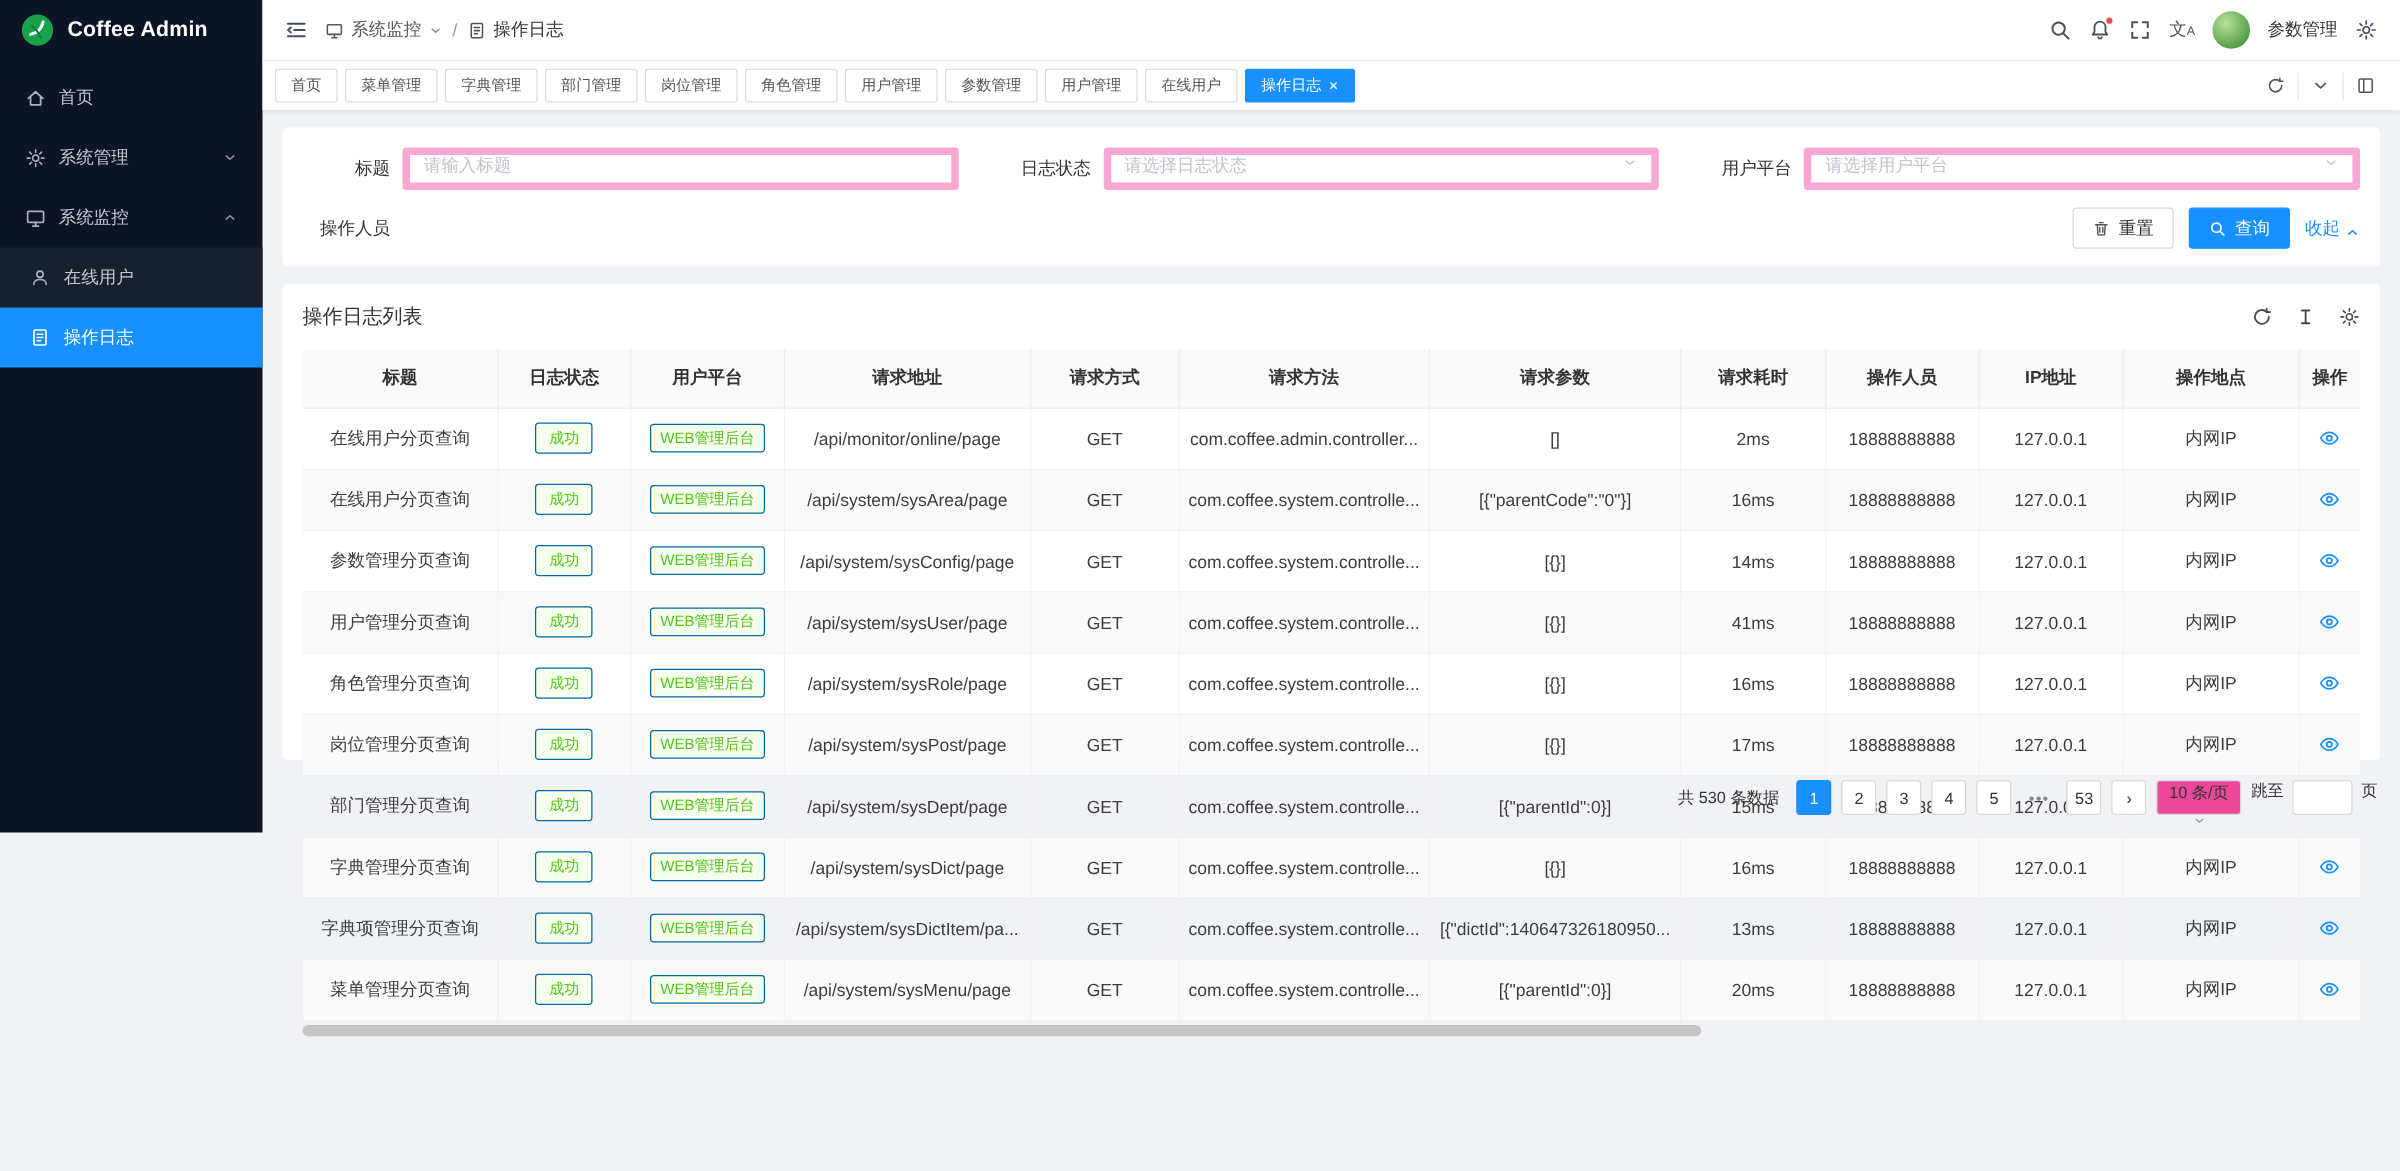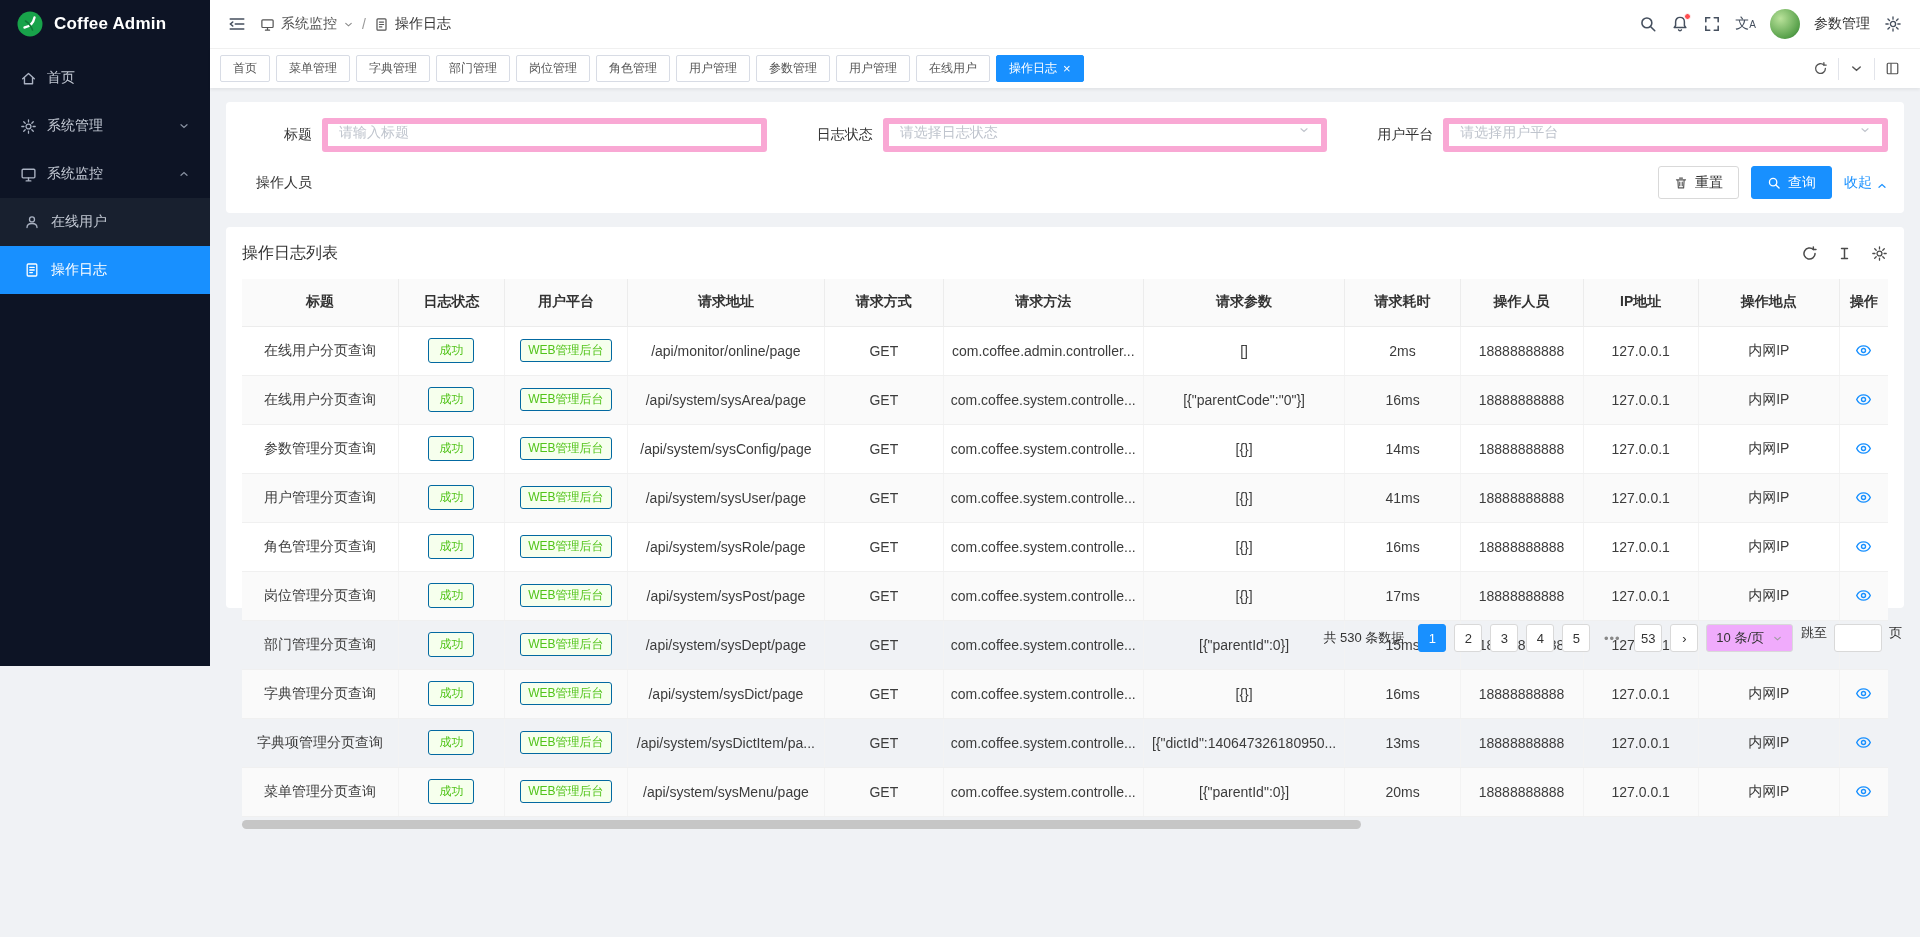--- a/index.html
+++ b/index.html
@@ -89,21 +89,21 @@
   .hscroll { margin-top:auto; height:16px; display:flex; align-items:center; flex-shrink:0; }
   .hscroll-thumb { height:9px; width:68%; background:#c6c6c6; border-radius:5px; cursor:pointer; }
 
   
   .pagination { flex-shrink:0; display:flex; align-items:center; justify-content:flex-end; gap:8px; padding:2px 2px 4px; font-size:13px; color:#333; }
   .pg-total { margin-right:6px; font-size:13px; }
   .pg-pages { display:flex; align-items:center; gap:8px; }
   .page-btn { min-width:28px; height:28px; padding:0 4px; border:1px solid #d9d9d9; border-radius:3px; background:#fff; display:flex; align-items:center; justify-content:center; font-size:13px; color:#333; cursor:pointer; }
   .page-btn.active { background:#1890ff; border-color:#1890ff; color:#fff; }
   .page-btn.ellipsis { border:none; background:transparent; color:#888; letter-spacing:1px; cursor:default; }
-  .pg-size { height:28px; border:1px solid #d9d9d9; border-radius:3px; background:#f0abfc; display:flex; align-items:center; gap:8px; padding:0 9px; cursor:pointer; }
+  .pg-size { height:28px; border:1px solid #d9d9d9; border-radius:3px; background:#ec4899; display:flex; align-items:center; gap:8px; padding:0 9px; cursor:pointer;flex-direction:column; }
   .pg-size .sel-chev { color:#999; }
   .pg-jump { display:flex; align-items:flex-start; gap:7px; }
   .pg-jump input { width:48px; height:28px; border:1px solid #d9d9d9; border-radius:3px; outline:none; padding:0 6px; font-size:13px; font-family:inherit; }
 </style>
 </head>
 <body>
 
 <div class="app">
 
   <aside class="sidebar">

